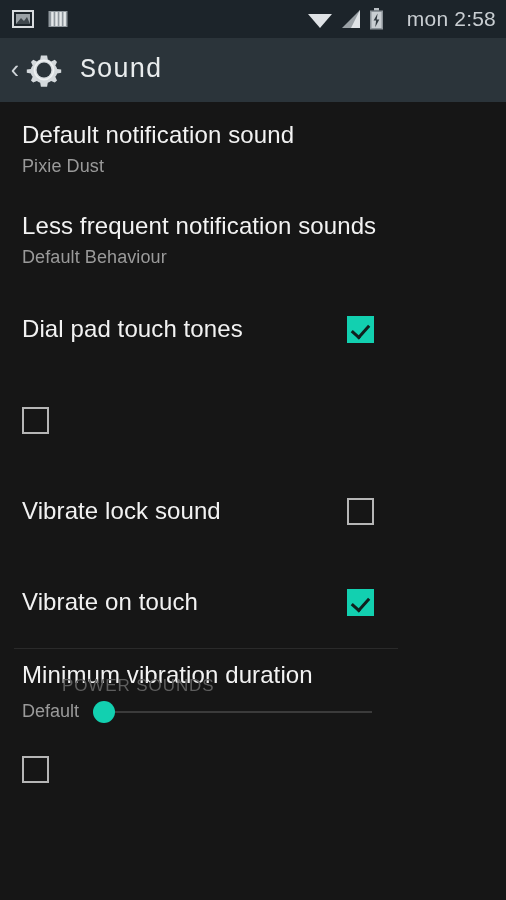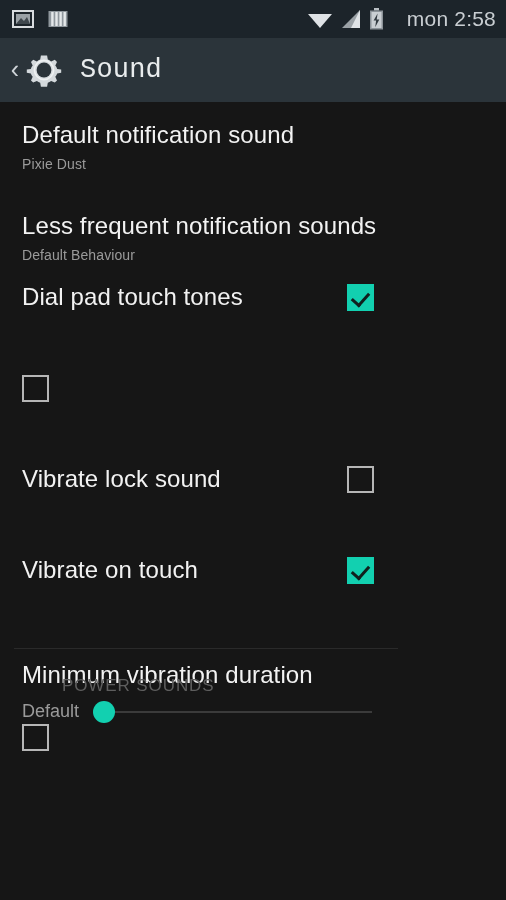--- a/index.html
+++ b/index.html
@@ -68,35 +68,35 @@
     position:absolute; top:102px; left:0;
     width:412px; height:798px;
     background:#161616;
     overflow:hidden;
   }
 
   .row {
     position:relative;
     padding:0 22px;
     display:flex;
-    align-items:flex-start;
+    align-items:center;
   }
   .row-texts { flex:1 1 auto; min-width:0; }
 
   .row-title {
     color:#f2f2f2;
     font-size:24px;
     font-weight:400;
     line-height:1.12;
     letter-spacing:0.1px;
     white-space:nowrap;
   }
   .row-summary {
     color:#9a9a9a;
-    font-size:14px;
+    font-size:18px;
     font-weight:400;
     line-height:1.15;
     margin-top:7px;
     letter-spacing:0.1px;
     white-space:nowrap;
   }
 
   
   #row-default-notification { height:91px; padding-top:20px; align-items:flex-start; }
   #row-less-frequent       { height:91px; padding-top:20px; align-items:flex-start; }

